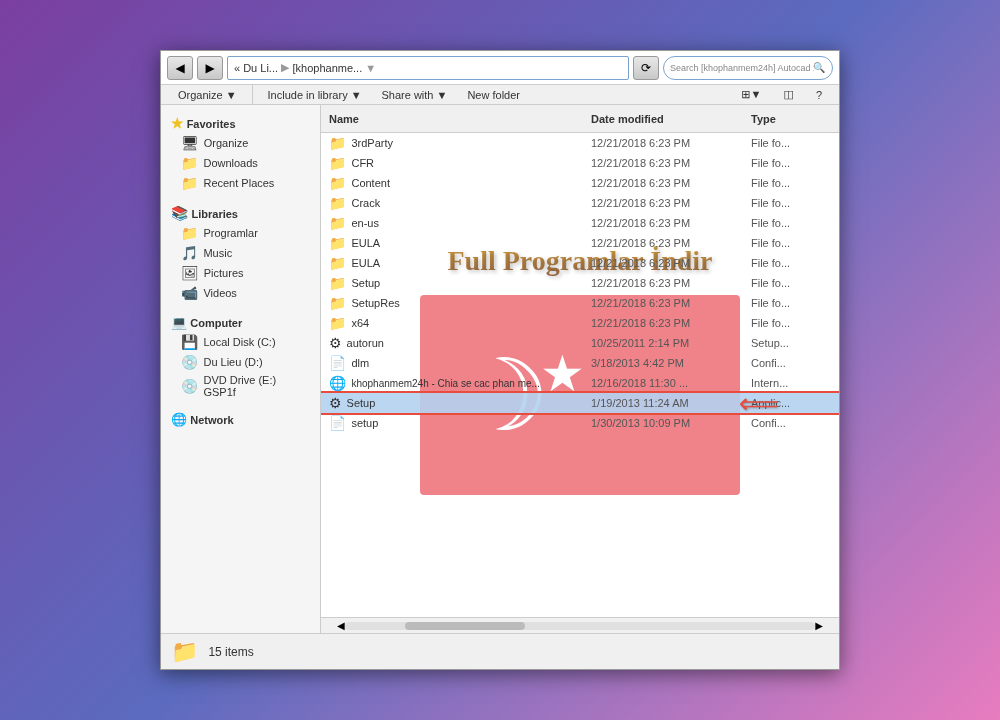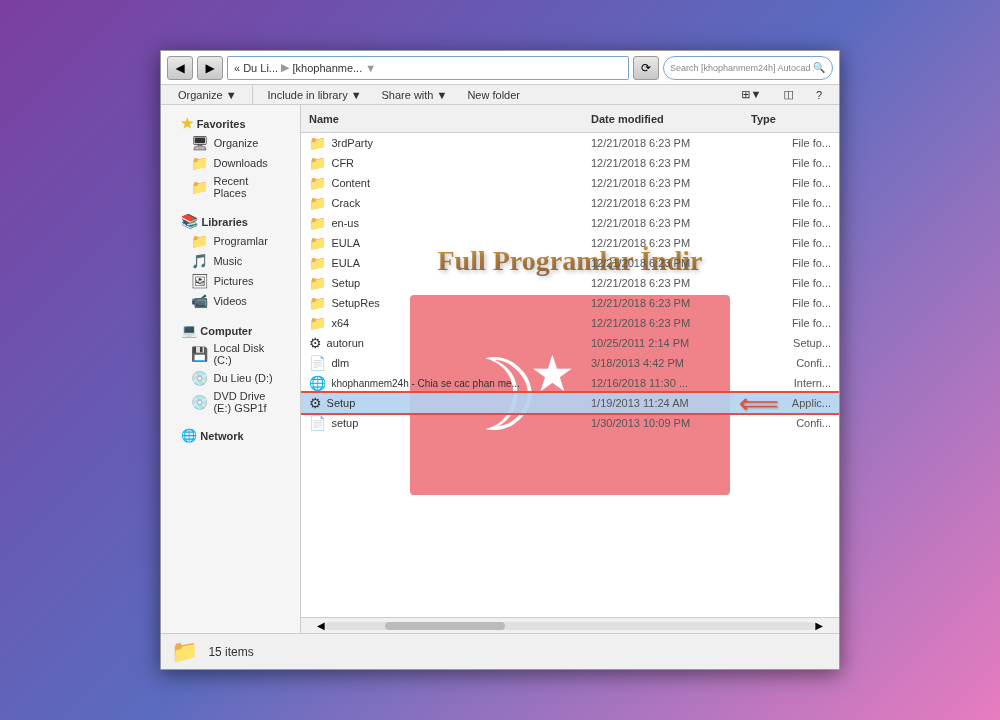--- a/index.html
+++ b/index.html
@@ -145,25 +145,25 @@
       display: flex;
       align-items: center;
       gap: 4px;
     }
     .main-area {
       display: flex;
       flex: 1;
       overflow: hidden;
     }
     .sidebar {
-      width: 140px;
+      width: 160px;
       background: #f5f5f5;
       border-right: 1px solid #ccc;
       overflow-y: auto;
-      padding: 6px 12px;
+      padding: 6px 2px;
     }
     .sidebar-section-title {
       font-size: 11px;
       font-weight: bold;
       color: #333;
       padding: 4px 8px 2px 8px;
     }
     .sidebar-item {
       display: flex;
       align-items: center;
@@ -269,21 +269,21 @@
       position: relative;
       z-index: 2;
     }
     .file-row.highlighted {
       background: rgba(180, 210, 240, 0.9);
       outline: 2px solid #e74c3c;
     }
     .file-icon { font-size: 14px; margin-right: 5px; }
     .file-name { flex: 1; }
     .file-date { width: 160px; color: #555; }
-    .file-type { width: 80px; color: #555; text-align: right; }
+    .file-type { width: 80px; color: #555; }
     .red-arrow {
       position: absolute;
       right: 60px;
       font-size: 28px;
       color: #e74c3c;
       z-index: 10;
       text-shadow: 1px 1px 2px rgba(0,0,0,0.3);
     }
     .scrollbar-h {
       height: 16px;

